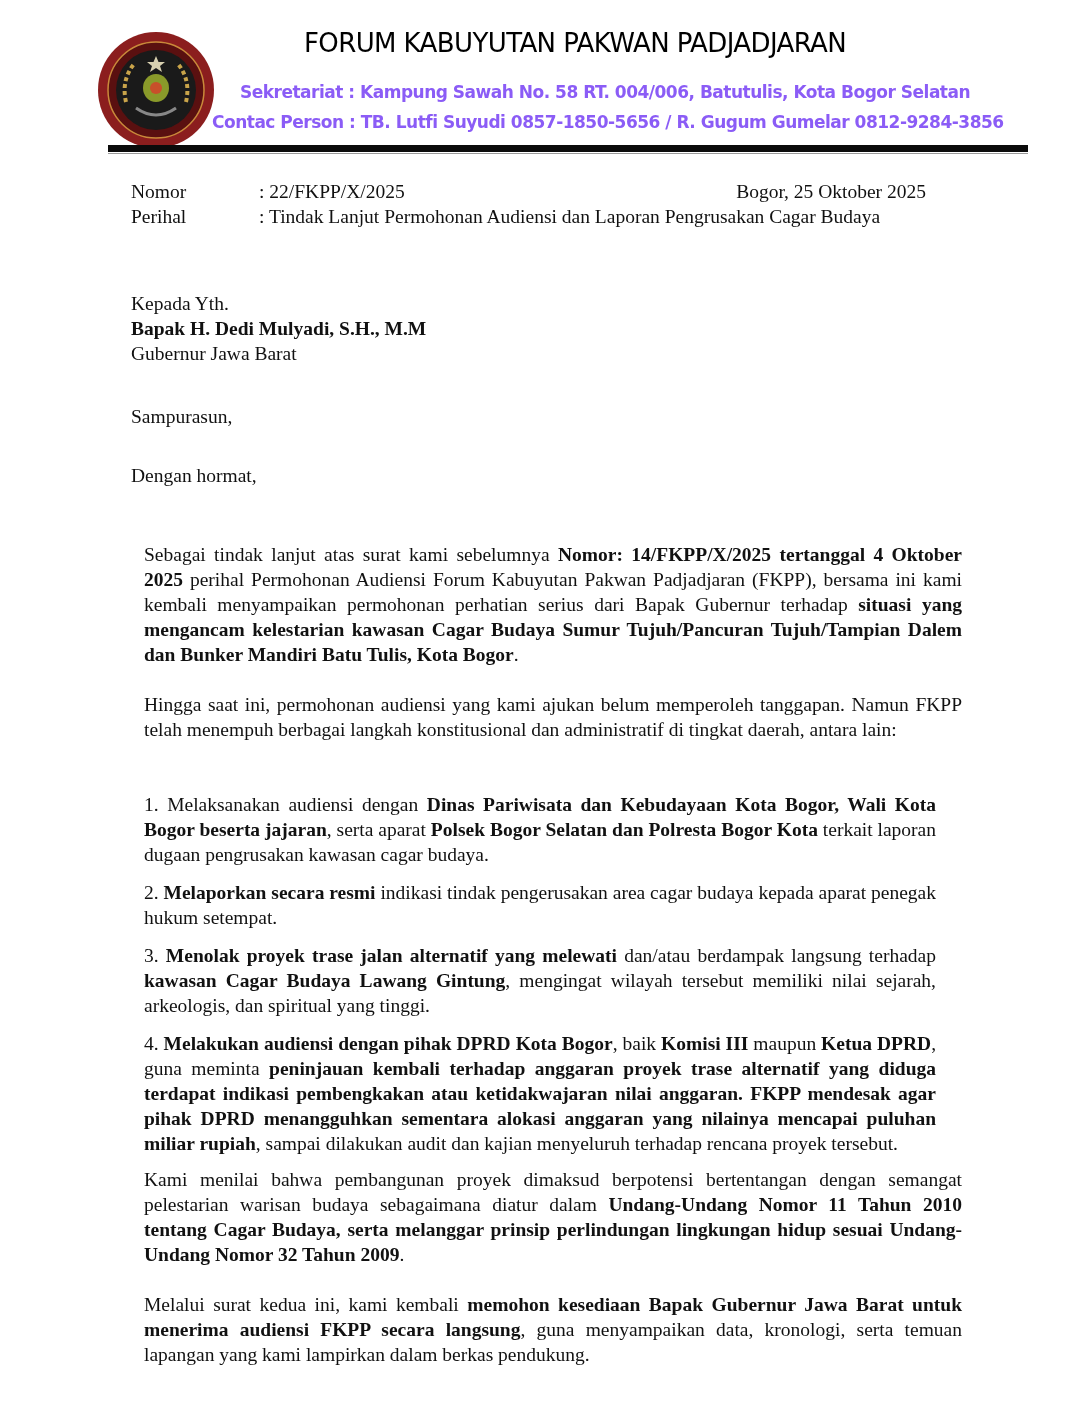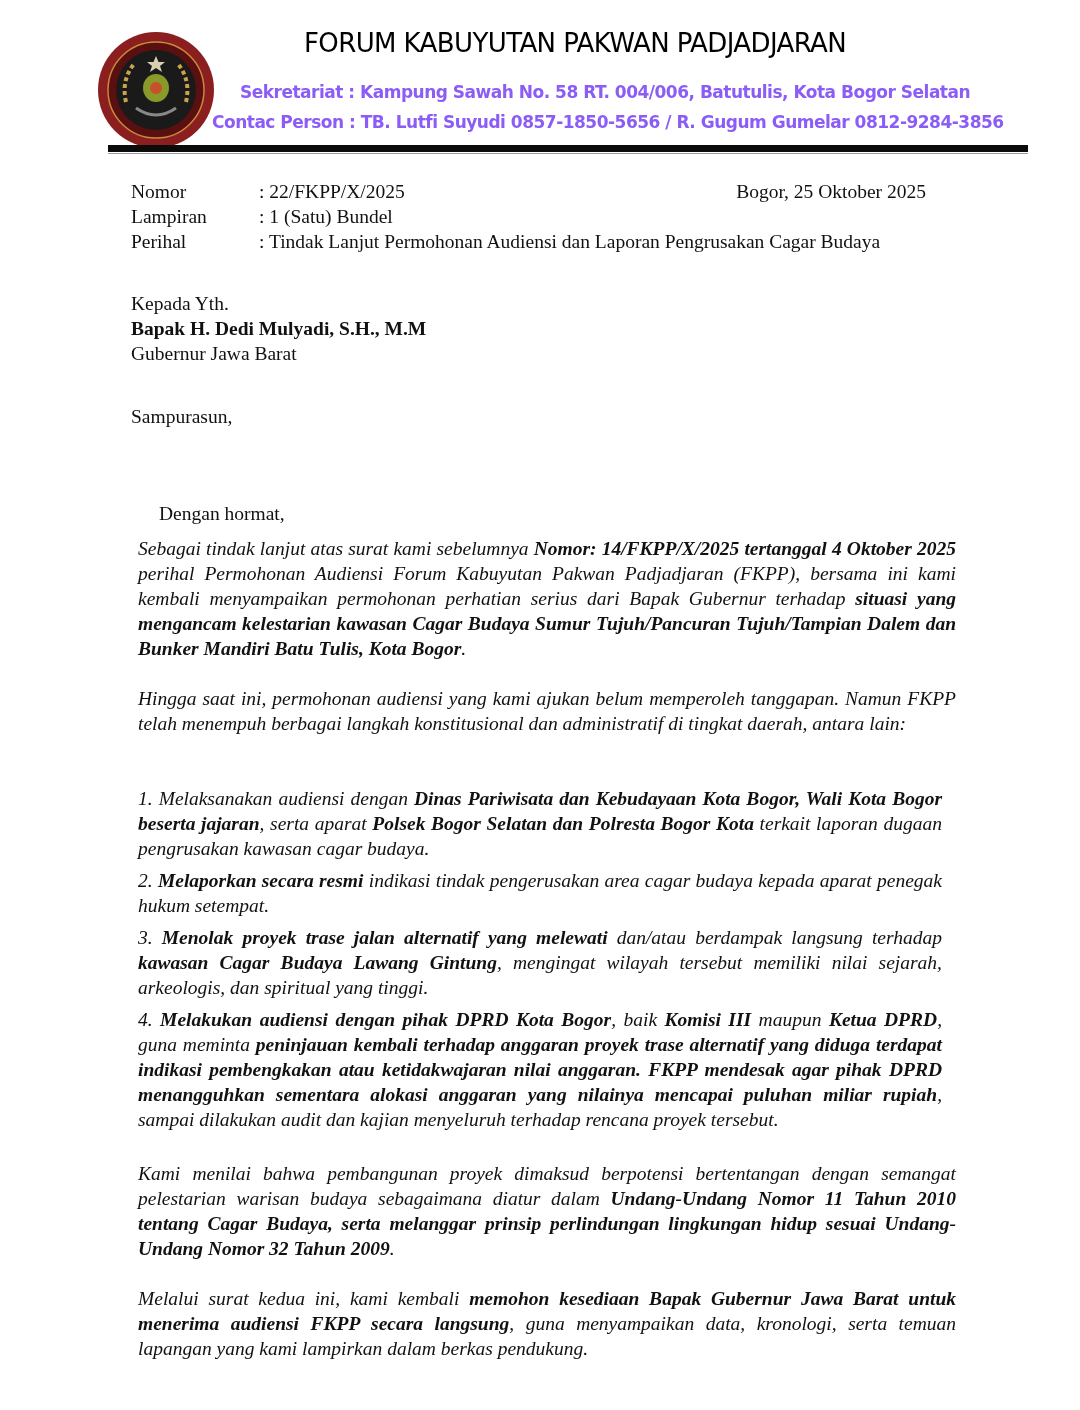--- a/index.html
+++ b/index.html
@@ -16,29 +16,29 @@
   .doc { font-family: "Liberation Serif", serif; font-size: 19.5px; color: #111; }
   .meta { position: absolute; left: 131px; top: 179px; width: 820px; }
   .meta-row { height: 25px; line-height: 25px; position: relative; white-space: nowrap; }
   .meta-label { position: absolute; left: 0; }
   .meta-value { position: absolute; left: 128px; }
   .meta-date { position: absolute; right: 25px; }
 
   .block { position: absolute; left: 131px; width: 818px; line-height: 25px; }
   .addressee { top: 279px; margin-top: 12px; }
   .greeting { top: 404px; }
-  .salutation { top: 501px; margin-left: 28px; }
+  .salutation { top: 463px; }
   .para { text-align: justify; }
   .p1 { top: 529px; }
   .p2 { top: 679px; }
   .list { top: 779px; }
   .p3 { top: 1154px; }
   .p4 { top: 1279px; }
   b { font-weight: bold; }
-  p { margin: 7px; font-style: italic; }
+  p { margin: 13px; }
 </style>
 </head>
 <body>
 
 <div class="letterhead">
   <svg class="logo" viewBox="0 0 120 120">
     <circle cx="60" cy="60" r="58" fill="#8b1e1e"></circle>
     <circle cx="60" cy="60" r="48" fill="#5a1010" stroke="#c98a3a" stroke-width="1.5"></circle>
     <circle cx="60" cy="60" r="40" fill="#1a1a1a"></circle>
     <path d="M30 72 Q25 50 38 34" stroke="#c9a44a" stroke-width="4" fill="none" stroke-dasharray="4 3"></path>
@@ -54,24 +54,20 @@
   <div class="rule"></div>
   <div class="rule-thin"></div>
 </div>
 
 <div class="doc">
   <div class="meta">
     <div class="meta-row">
       <span class="meta-label">Nomor</span>
       <span class="meta-value">: 22/FKPP/X/2025</span>
       <span class="meta-date">Bogor, 25 Oktober 2025</span>
-    </div>
-    <div class="meta-row">
-      <span class="meta-label">Lampiran</span>
-      <span class="meta-value">: 1 (Satu) Bundel</span>
     </div>
     <div class="meta-row">
       <span class="meta-label">Perihal</span>
       <span class="meta-value">: Tindak Lanjut Permohonan Audiensi dan Laporan Pengrusakan Cagar Budaya</span>
     </div>
   </div>
 
   <div class="block addressee">
     <div>Kepada Yth.</div>
     <div><b>Bapak H. Dedi Mulyadi, S.H., M.M</b></div>

